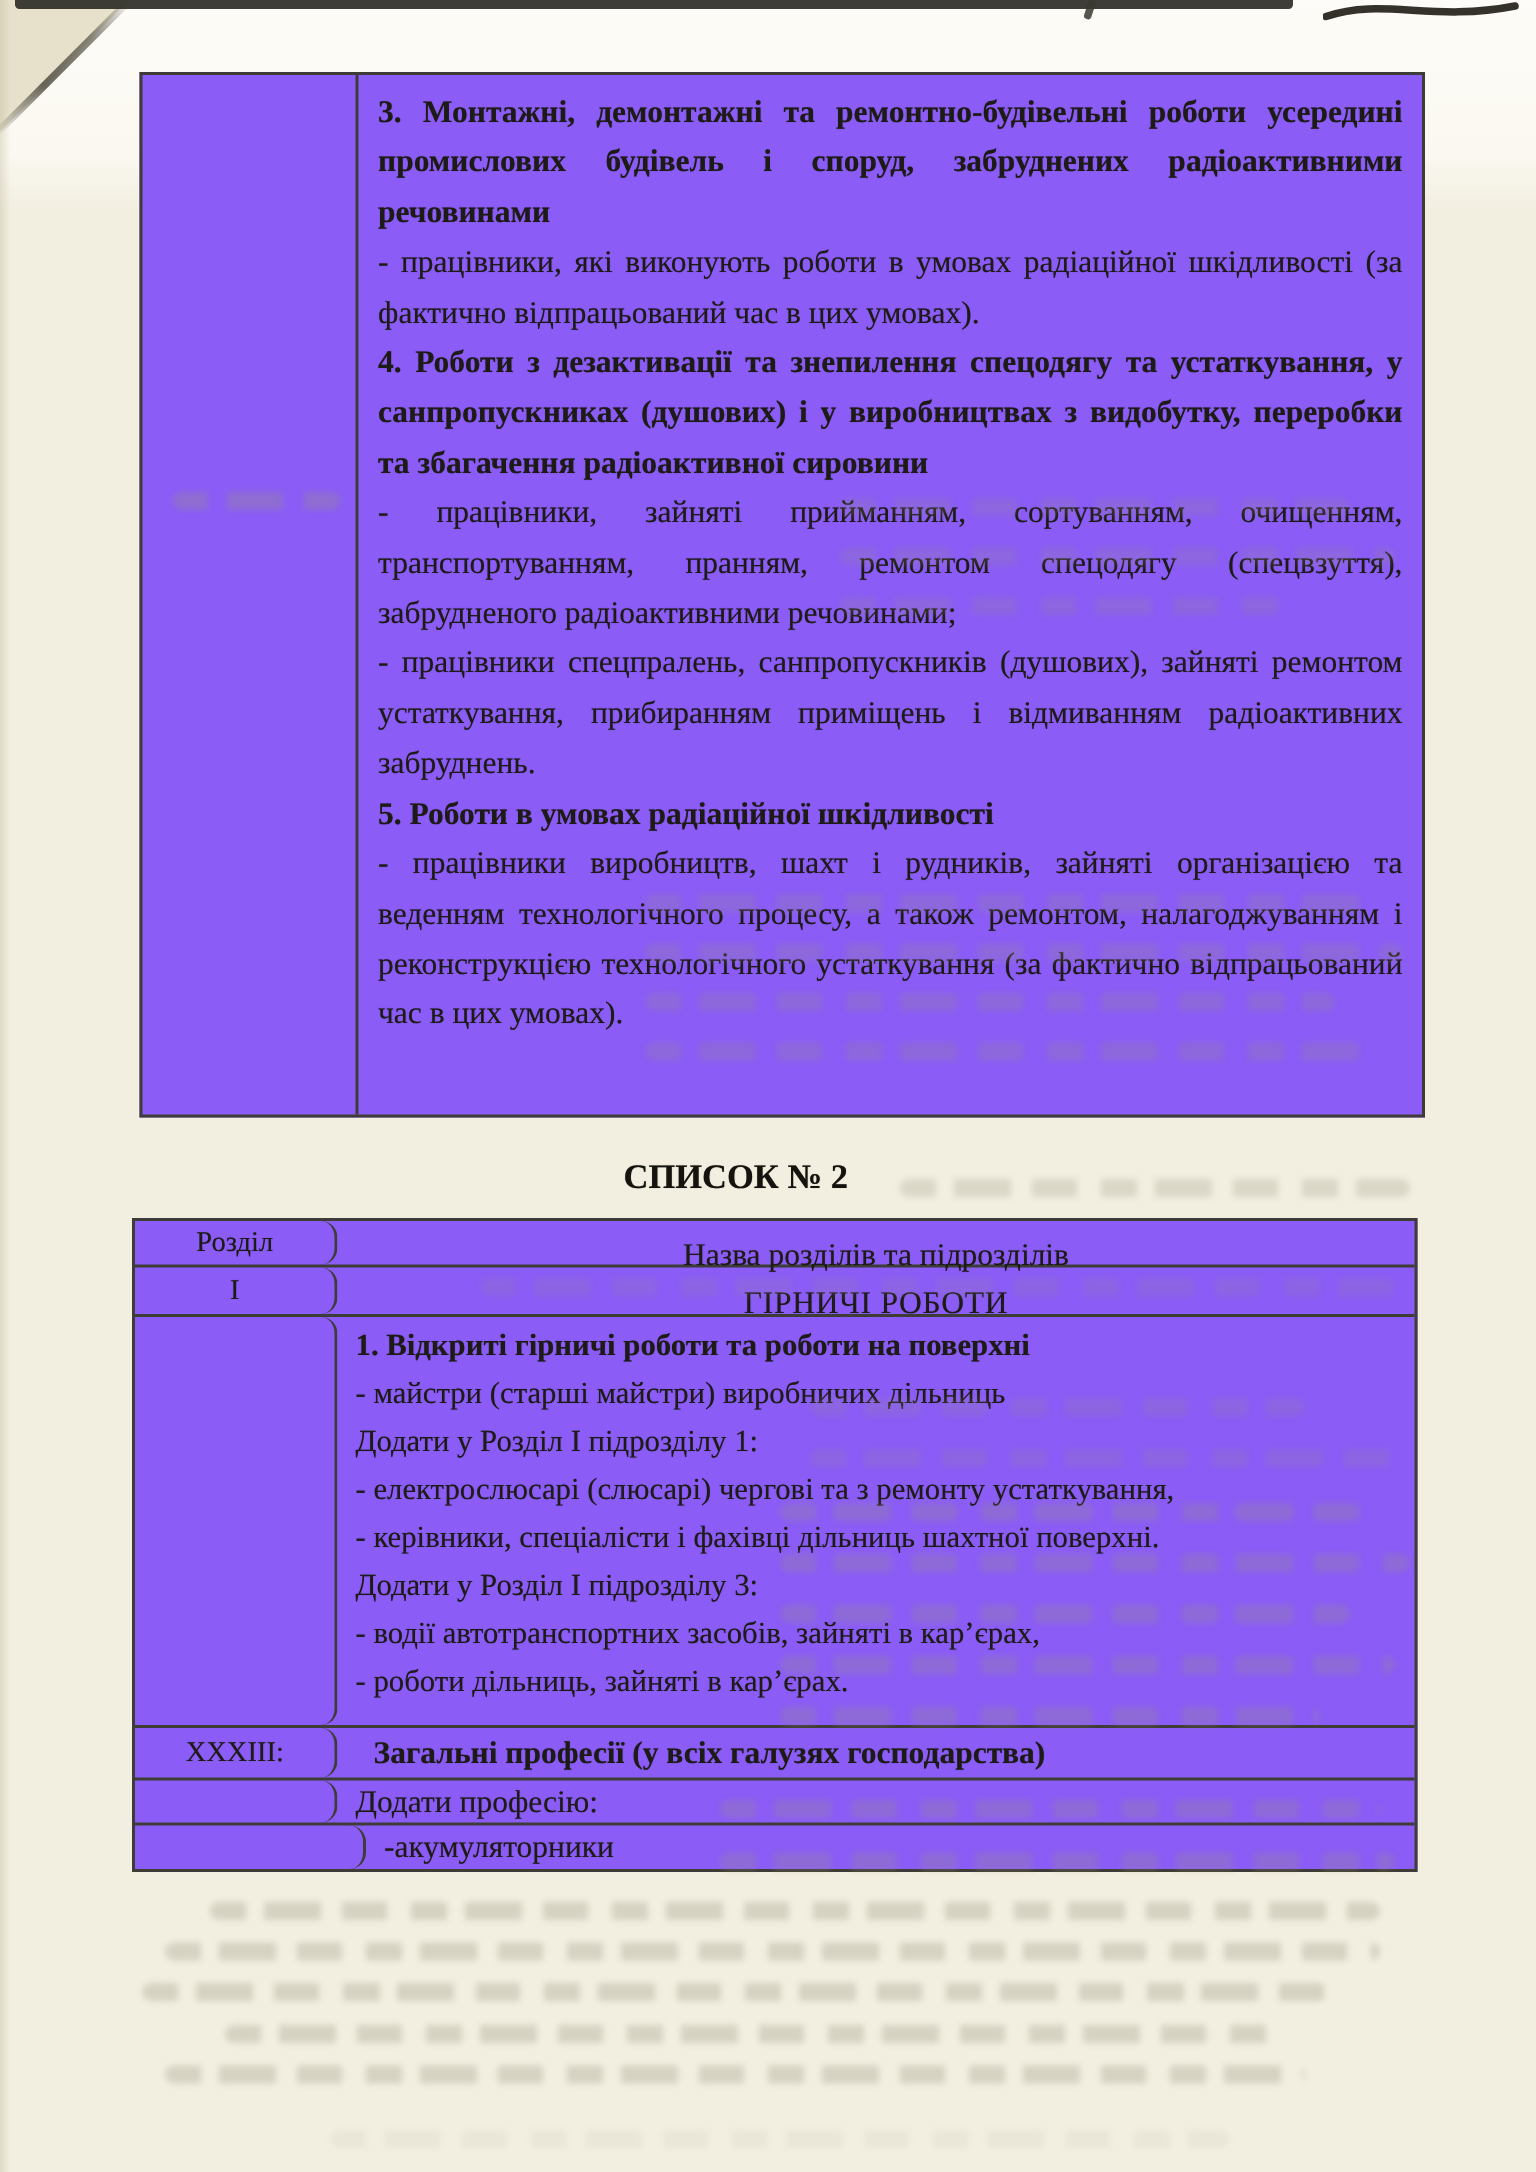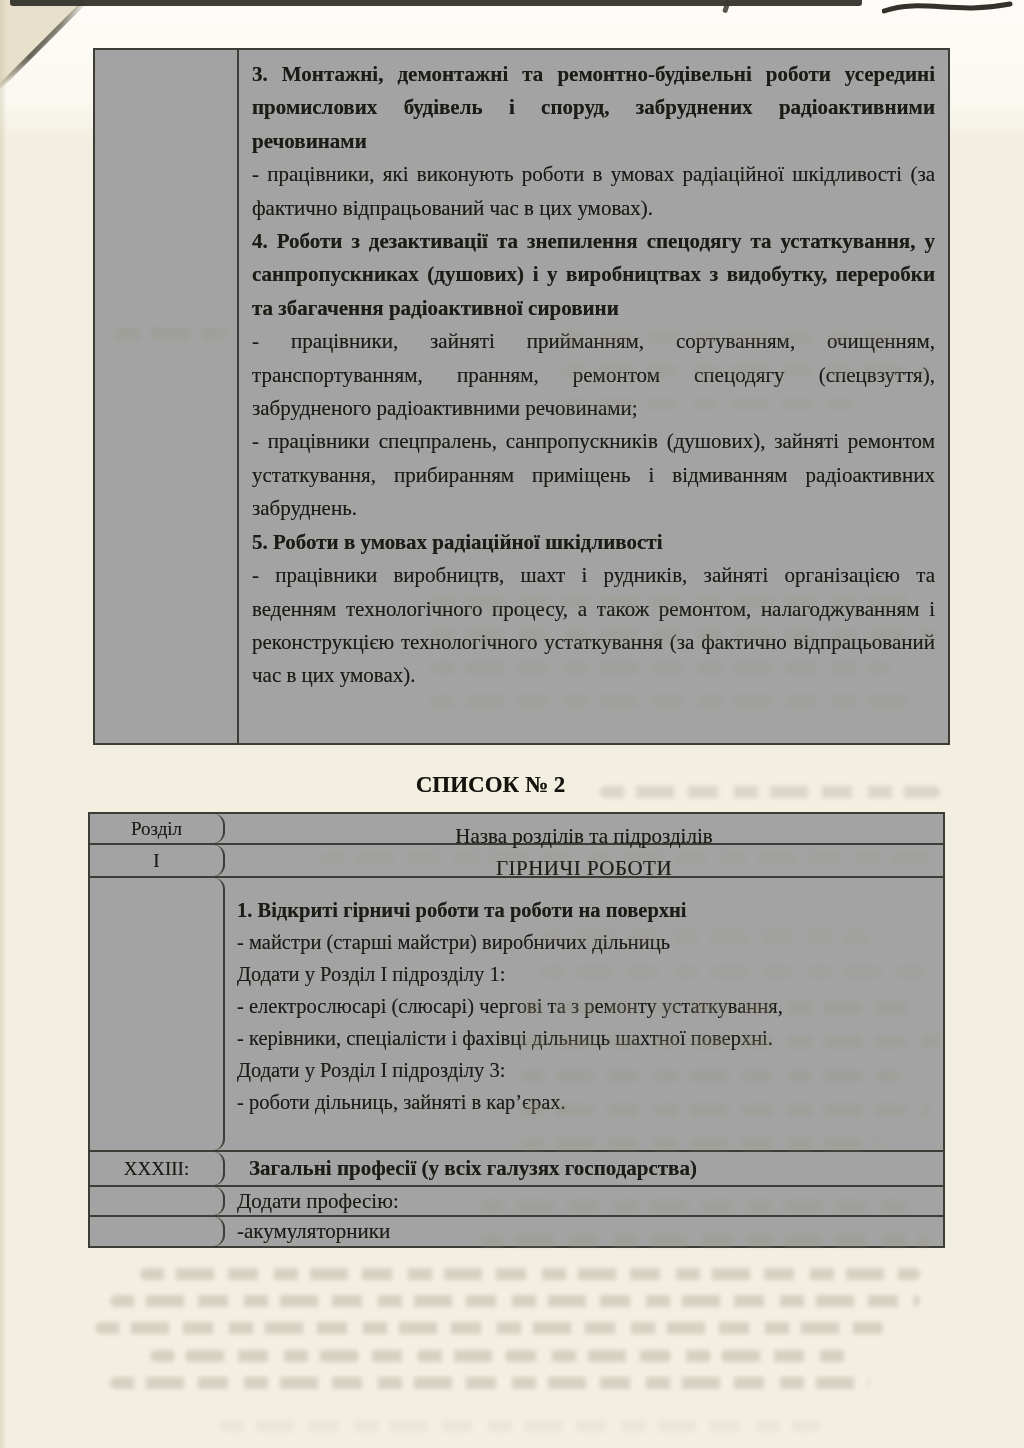--- a/index.html
+++ b/index.html
@@ -39,52 +39,52 @@
     background:#3a372e; transform:rotate(18deg); border-radius:2px; opacity:.85; z-index:4;
   }
   #top-squiggle { left:882px; top:-2px; z-index:4; }
   #left-edge {
     left:0; top:0; width:7px; height:1448px;
     background:linear-gradient(90deg, rgba(190,182,150,.35), rgba(190,182,150,0));
     z-index:1;
   }
 
   
-  .doc-table { box-sizing:border-box; background:#a3a3a3; border:2px solid #3e3c36; z-index:10; }
+  .doc-table { box-sizing:border-box; background:#8b5cf6; border:2px solid #3e3c36; z-index:10; }
   #table1 { left:93px; top:48px; width:857px; height:697px; display:flex; }
   #table1 .c1 { width:144px; border-right:2px solid #3e3c36; box-sizing:border-box; }
   #table1 .c2 { flex:1; padding:8px 13px 0 13px; box-sizing:border-box; }
   .para {
     font-size:21px; line-height:33.4px; text-align:justify;
     text-shadow:0 0 .5px rgba(29,27,22,.55);
   }
   .para.b { font-weight:bold; }
 
   #heading2 {
     left:88px; top:772px; width:857px; text-align:center;
     font-weight:bold; font-size:23px; color:#15130e;
     transform:translateX(-26px);
     text-shadow:0 0 .5px rgba(21,19,14,.6);
     z-index:10;
   }
 
   #table2 { left:88px; top:812px; width:857px; }
   .t2row { display:flex; border-bottom:2px solid #3e3c36; box-sizing:border-box; }
-  .t2row:last-child { border-bottom:none; }
+  .t2row:last-child { border-bottom:none;margin-left:19px; }
   .t2c1 {
     width:135px; border-right:2px solid #3e3c36; box-sizing:border-box;
     display:flex; align-items:center; justify-content:center;
     font-size:19px; text-shadow:0 0 .5px rgba(29,27,22,.5);border-radius:11px;
   }
   .t2c2 { flex:1; box-sizing:border-box; font-size:21px; text-shadow:0 0 .5px rgba(29,27,22,.5); }
   .t2c2.center { display:flex; align-items:center; justify-content:center;margin-top:16px; }
   .t2c2.pad { padding:4px 12px; display:flex; align-items:center; }
   .rowH { height:31px; } .rowI { height:33px; } .rowBig { height:274px; }
   .rowX { height:35px;gap:12px; } .rowA { height:30px; } .rowB { height:29px; }
-  .rowBig .t2c2 { padding:16px 12px 0 12px; }
+  .rowBig .t2c2 { padding:3px 12px 0 12px; }
   .bigline { font-size:20.5px; line-height:32px; }
   .bigline.b { font-weight:bold; }
   .boldcell { font-weight:bold; }
   .caps { letter-spacing:.5px; }
 
   
   .ghost { position:absolute; filter:blur(2.2px); z-index:20; pointer-events:none; }
   .gl {
     height:12px; border-radius:6px;
     background-image:repeating-linear-gradient(90deg,
@@ -132,20 +132,21 @@
   </div>
   <div class="t2row rowBig">
     <div class="t2c1"></div>
     <div class="t2c2">
       <div class="bigline b">1. Відкриті гірничі роботи та роботи на поверхні</div>
       <div class="bigline">- майстри (старші майстри) виробничих дільниць</div>
       <div class="bigline">Додати у Розділ І підрозділу 1:</div>
       <div class="bigline">- електрослюсарі (слюсарі) чергові та з ремонту устаткування,</div>
       <div class="bigline">- керівники, спеціалісти і фахівці дільниць шахтної поверхні.</div>
       <div class="bigline">Додати у Розділ І підрозділу 3:</div>
+      <div class="bigline">- водії автотранспортних засобів, зайняті в кар’єрах,</div>
       <div class="bigline">- роботи дільниць, зайняті в кар’єрах.</div>
     </div>
   </div>
   <div class="t2row rowX">
     <div class="t2c1">XXXIII:</div>
     <div class="t2c2 pad boldcell">Загальні професії (у всіх галузях господарства)</div>
   </div>
   <div class="t2row rowA">
     <div class="t2c1"></div>
     <div class="t2c2 pad">Додати професію:</div>

